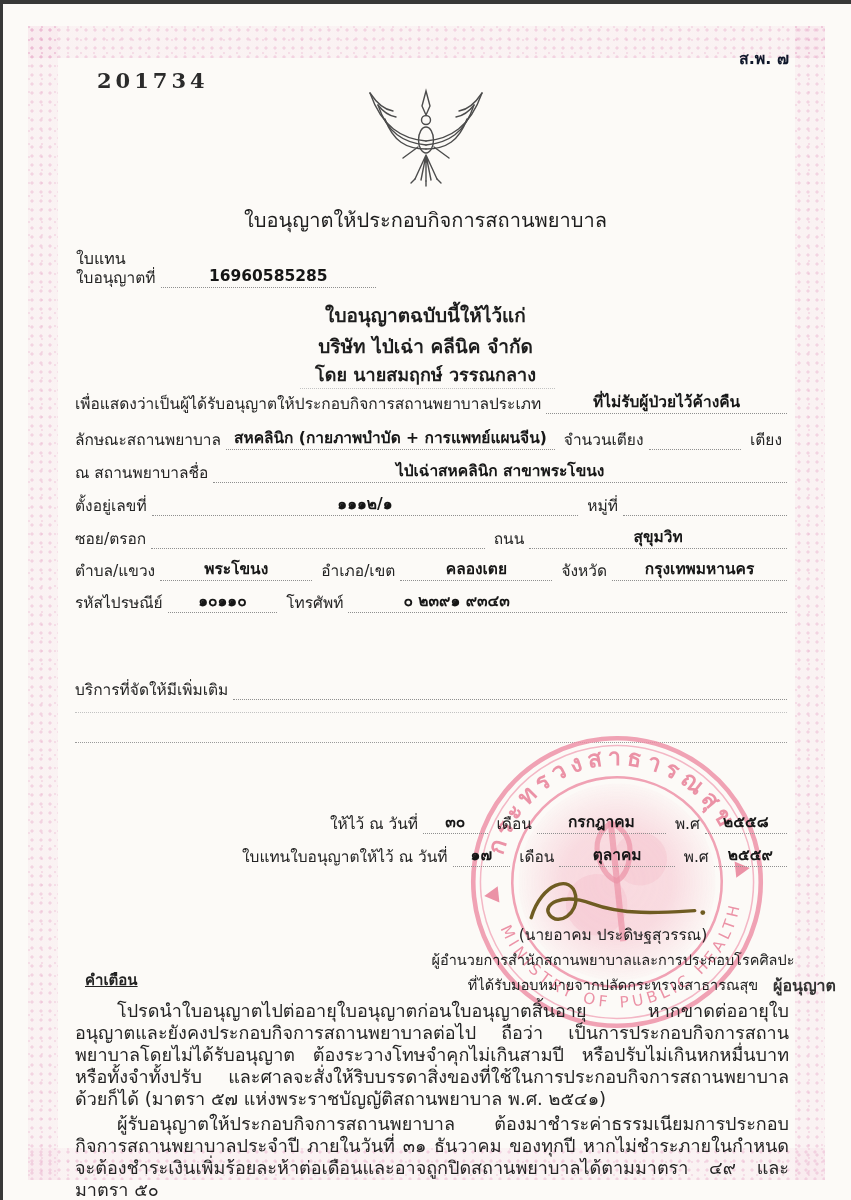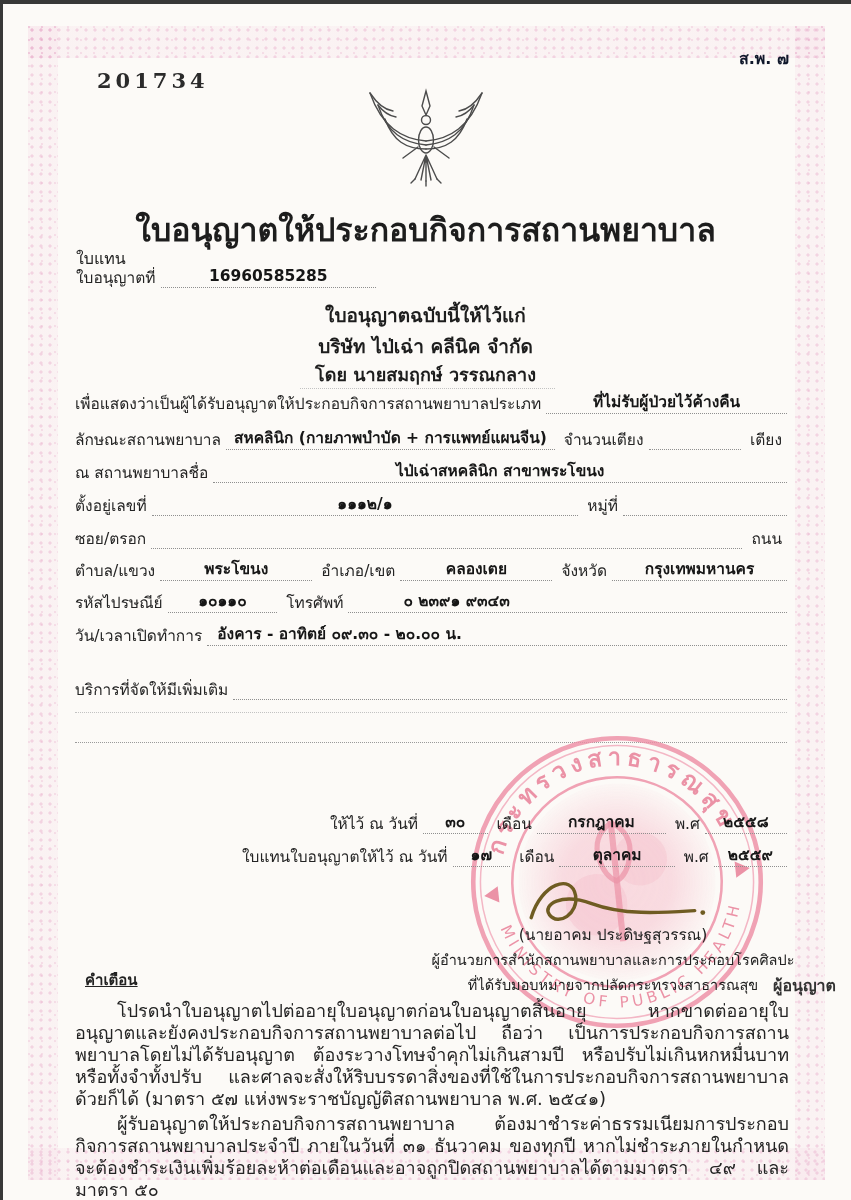--- a/index.html
+++ b/index.html
@@ -21,21 +21,21 @@
     background-size:9px 9px, 13px 13px, 100% 100%;
   }
   .lace.top{left:28px;right:26px;top:26px;height:32px;}
   .lace.bottom{left:28px;right:26px;top:1148px;height:32px;}
   .lace.left{left:28px;width:30px;top:26px;height:1154px;}
   .lace.right{right:26px;width:30px;top:26px;height:1154px;}
 
   .abs{position:absolute;}
   .serial{font-family:"DejaVu Serif","Liberation Serif",serif;font-weight:700;font-size:21px;letter-spacing:4px;color:#2b2b2b;}
   .formcode{font-size:16px;font-weight:700;color:#0f172a;}
-  .doc-title{left:0;right:0;top:204px;text-align:center;font-size:32px;font-weight:700;color:#1d1d1d;}
+  .doc-title{left:0;right:0;top:204px;text-align:center;font-size:20px;font-weight:400;color:#1d1d1d;}
   .c-line{left:0;right:0;text-align:center;font-weight:700;color:#1d1d1d;}
 
   .row{position:absolute;display:flex;align-items:flex-end;font-size:15.5px;line-height:1.3;color:#242424;}
   .lbl{white-space:nowrap;padding-right:5px;}
   .lbl.padl{padding-left:9px;}
   .fill{border-bottom:1.6px dotted #8f8f8f;text-align:center;font-weight:700;white-space:nowrap;min-height:21px;color:#161616;}
   .fill.left{text-align:left;padding-left:55px;}
   .dotline{position:absolute;border-bottom:1.6px dotted #9a9a9a;}
   .dotline.lighter{border-bottom:1.3px dotted #c2c2c2;}
 
@@ -164,42 +164,39 @@
     <span class="lbl">ตั้งอยู่เลขที่</span>
     <span class="fill" style="flex:2.6;">๑๑๑๒/๑</span>
     <span class="lbl padl">หมู่ที่</span>
     <span class="fill" style="flex:1;"></span>
   </div>
 
   <div class="row" style="left:75px;top:527px;width:712px;">
     <span class="lbl">ซอย/ตรอก</span>
     <span class="fill" style="flex:2.2;"></span>
     <span class="lbl padl">ถนน</span>
+    <span class="fill" style="flex:1.7;">สุขุมวิท</span>
   </div>
 
   <div class="row" style="left:75px;top:559px;width:712px;">
     <span class="lbl">ตำบล/แขวง</span>
     <span class="fill" style="flex:1;">พระโขนง</span>
     <span class="lbl padl">อำเภอ/เขต</span>
     <span class="fill" style="flex:1;">คลองเตย</span>
     <span class="lbl padl">จังหวัด</span>
     <span class="fill" style="flex:1.15;">กรุงเทพมหานคร</span>
   </div>
 
   <div class="row" style="left:75px;top:591px;width:712px;">
     <span class="lbl">รหัสไปรษณีย์</span>
     <span class="fill" style="flex:0.8;">๑๐๑๑๐</span>
     <span class="lbl padl">โทรศัพท์</span>
     <span class="fill left" style="flex:2.8;">๐ ๒๓๙๑ ๙๓๔๓</span>
   </div>
 
-  <div class="row" style="left:75px;top:624px;width:712px;">
-    <span class="lbl">วัน/เวลาเปิดทำการ</span>
-    <span class="fill left" style="flex:1;padding-left:10px;">อังคาร - อาทิตย์  ๐๙.๓๐ - ๒๐.๐๐ น.</span>
-  </div>
 
   <div class="row" style="left:75px;top:678px;width:712px;">
     <span class="lbl">บริการที่จัดให้มีเพิ่มเติม</span>
     <span class="fill" style="flex:1;"></span>
   </div>
   <div class="dotline lighter" style="left:75px;top:692px;width:712px;height:20px;"></div>
   <div class="dotline" style="left:75px;top:722px;width:712px;height:20px;"></div>
 
 
   <div class="row" style="left:330px;top:812px;width:457px;z-index:2;">

